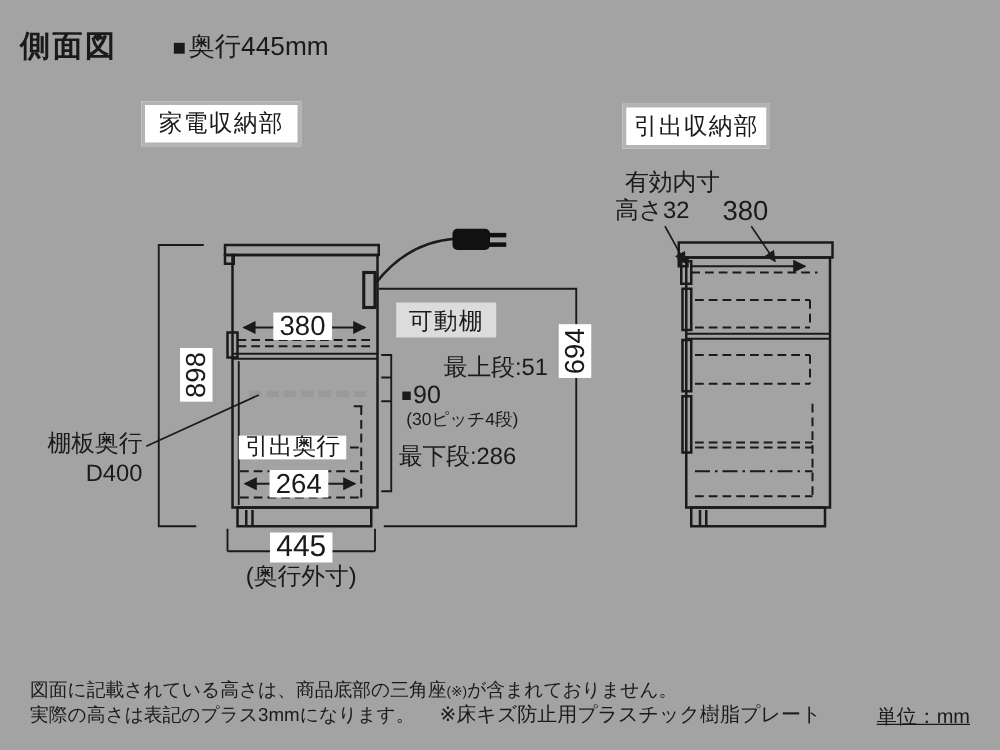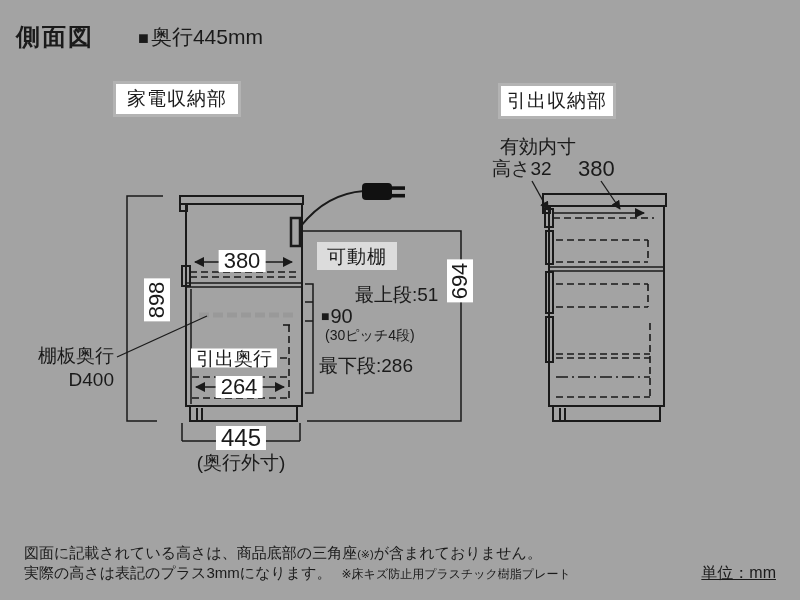--- a/index.html
+++ b/index.html
@@ -21,21 +21,21 @@
   .dim{font-size:22px;}
   .jp19{font-size:19px;white-space:nowrap;line-height:1;}
   .jp14{font-size:14px;white-space:nowrap;line-height:1;}
   .tag{
     position:absolute;background:#dcdcdc;font-size:19px;letter-spacing:1px;
     display:flex;align-items:flex-end;justify-content:center;
   }
   .right-align{text-align:right;}
   .footer-main{font-size:15px;}
   .footer-small{font-size:11px;}
-  .footer-small2{font-size:12px;margin-left:10px;}
+  .footer-small2{font-size:16px;margin-left:20px;}
   .unit{font-size:16px;text-decoration:underline;}
   svg{position:absolute;left:0;top:0;}
 </style>
 </head>
 <body>
 
 <div class="stage">
 
   <svg width="800" height="600" viewBox="0 0 800 600">
     <defs>

